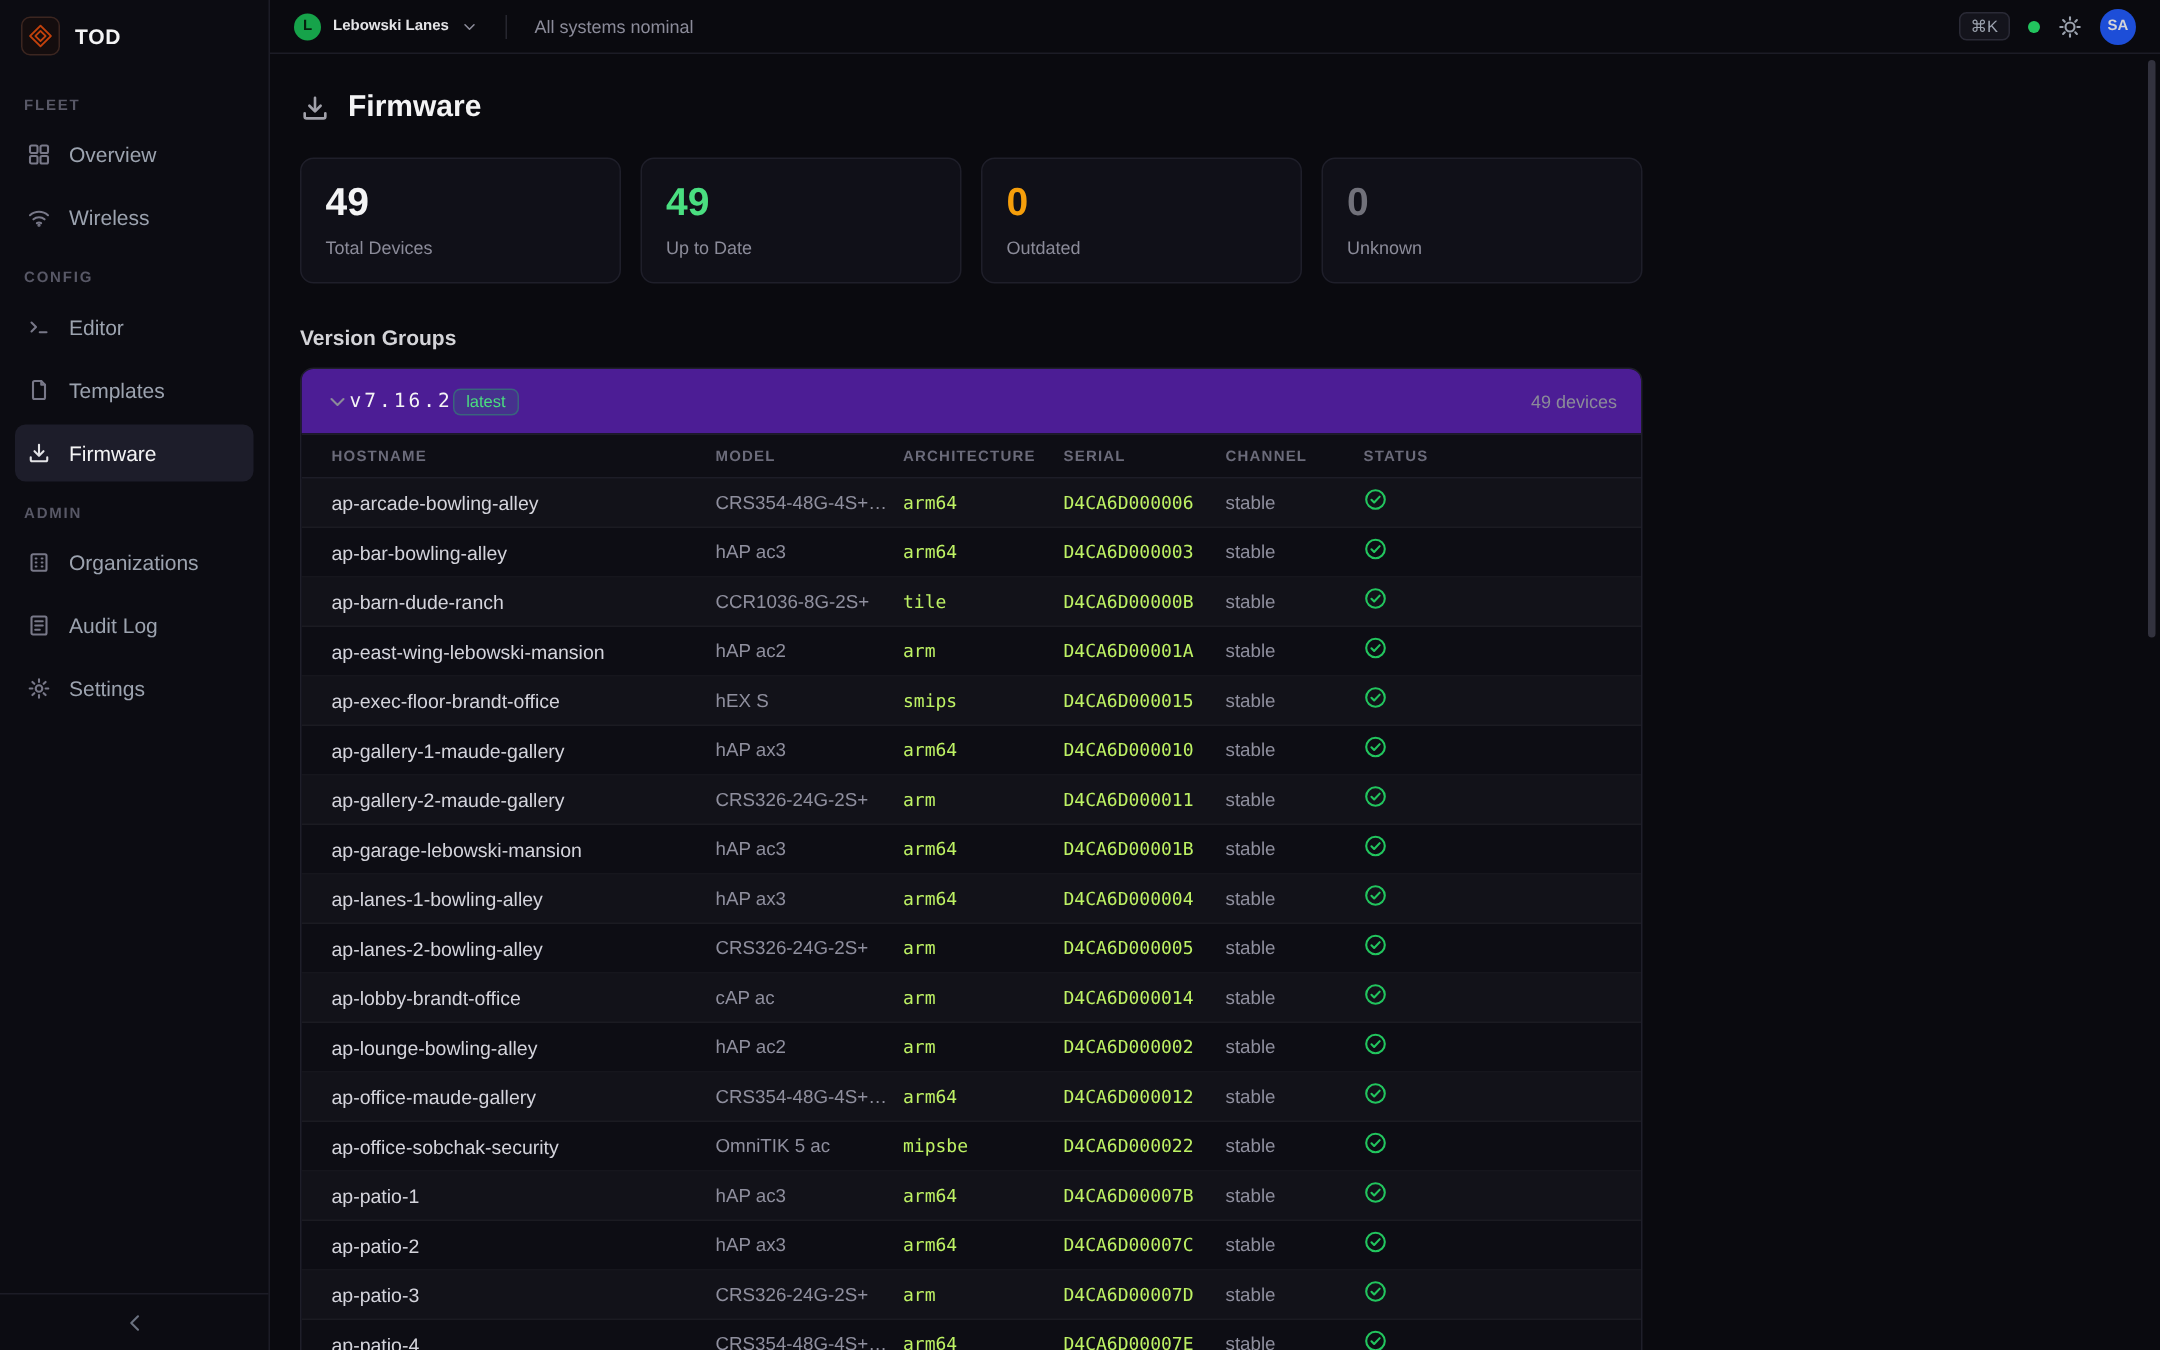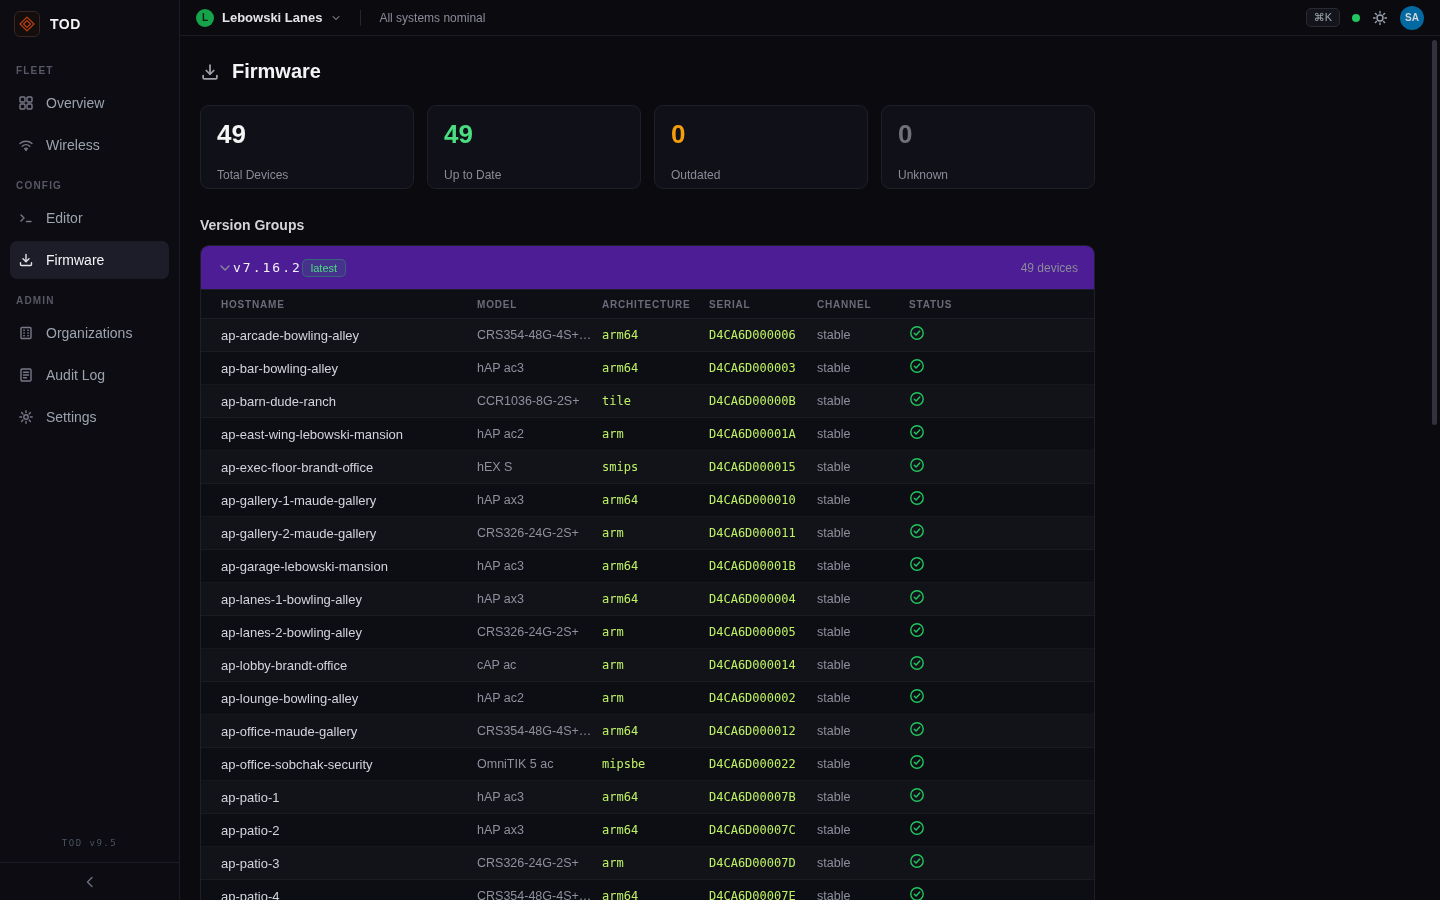--- a/index.html
+++ b/index.html
@@ -29,39 +29,39 @@
   .nav-item.active { background:#1d1d2a; color:#f4f4f5; }
   .nav-item.active .icon { color:#e4e4e7; }
   .sidebar-version { text-align:center; font-family:"DejaVu Sans Mono", monospace; font-size:9px; letter-spacing:1.5px; color:#4b5563; padding:10px 0 14px; }
   .collapse-row { border-top:1px solid #1c1c26; height:38px; display:flex; align-items:center; justify-content:center; color:#6b7280; cursor:pointer; }
 
   
   .main { flex:1; display:flex; flex-direction:column; position:relative; background:#0a0a0f; min-width:0; }
   .topbar { height:36px; min-height:36px; border-bottom:1px solid #1c1c26; display:flex; align-items:center; padding:0 16px; gap:12px; }
   .org { display:flex; align-items:center; gap:8px; cursor:pointer; }
   .org-avatar { width:18px; height:18px; border-radius:50%; background:#16a34a; color:#06200f; font-size:10px; font-weight:700; display:flex; align-items:center; justify-content:center; }
-  .org-name { font-size:13px; color:#e4e4e7; font-weight:600; }
+  .org-name { font-size:10px; color:#e4e4e7; font-weight:600; }
   .org .icon { color:#8b8b99; }
   .vdiv { width:1px; height:16px; background:#26262f; margin:0 6px; }
   .sys-status { font-size:12px; color:#8b8b99; }
   .spacer { flex:1; }
   .kbd { font-size:11px; color:#9ca3af; border:1px solid #2a2a36; background:#14141c; border-radius:5px; padding:2px 7px; cursor:pointer; }
   .status-dot { width:8px; height:8px; border-radius:50%; background:#22c55e; }
   .theme-toggle { color:#9ca3af; cursor:pointer; }
-  .user-avatar { width:24px; height:24px; border-radius:50%; background:#0369a1; color:#d4d4d8; font-size:10px; font-weight:600; display:flex; align-items:center; justify-content:center; cursor:pointer; }
+  .user-avatar { width:24px; height:24px; border-radius:50%; background:#1d4ed8; color:#d4d4d8; font-size:10px; font-weight:600; display:flex; align-items:center; justify-content:center; cursor:pointer; }
 
   .content { padding:16px 0 0 20px; }
   .page-title-row { display:flex; align-items:center; gap:12px; margin:8px 0 22px; }
   .page-title-row .icon { color:#a1a1aa; }
   h1 { font-size:20px; font-weight:700; color:#f4f4f5; }
 
   .stats-row { display:flex; gap:13px; width:895px; margin-bottom:28px; }
   .stat-card { flex:1; background:#101018; border:1px solid #1f1f2a; border-radius:9px; padding:14px 16px; height:84px; }
   .stat-value { font-size:26px; font-weight:700; line-height:1.1; }
-  .stat-label { font-size:12px; color:#8b8b99; margin-top:19px; }
+  .stat-label { font-size:12px; color:#8b8b99; margin-top:9px; }
 
   .section-title { font-size:14px; color:#d4d4d8; margin-bottom:12px; font-weight:700; }
 
   .group { width:895px; border:1px solid #1f1f2a; border-radius:9px; overflow:hidden; background:#0d0d14; }
   .group-header { height:43px; display:flex; align-items:center; padding:0 16px; background:#4c1d95; cursor:pointer; }
   .group-header .icon { color:#8b8b99; }
   .version { font-family:"DejaVu Sans Mono", monospace; font-size:13px; letter-spacing:2px; color:#f4f4f5; }
   .badge { background:rgba(34,197,94,.12); border:1px solid rgba(34,197,94,.35); color:#4ade80; font-size:11px; padding:2px 8px; border-radius:5px; }
   .devices { margin-left:auto; font-size:12px; color:#8b8b99; }
 
@@ -118,20 +118,29 @@
       <div class="nav-section-label">CONFIG</div>
       <div class="nav-item">
         <span class="icon">
           <svg viewBox="0 0 16 16" fill="none" stroke="currentColor" stroke-width="1.4" stroke-linecap="round" stroke-linejoin="round">
             <path d="M3 5l3 3-3 3"></path>
             <path d="M8.5 11.5H13"></path>
           </svg>
         </span>
         <span>Editor</span>
       </div>
+      <div class="nav-item">
+        <span class="icon">
+          <svg viewBox="0 0 16 16" fill="none" stroke="currentColor" stroke-width="1.4" stroke-linecap="round" stroke-linejoin="round">
+            <path d="M9.5 2H5a1 1 0 0 0-1 1v10a1 1 0 0 0 1 1h6a1 1 0 0 0 1-1V4.5L9.5 2z"></path>
+            <path d="M9.5 2v2.5H12"></path>
+          </svg>
+        </span>
+        <span>Templates</span>
+      </div>
       <div class="nav-item active">
         <span class="icon">
           <svg viewBox="0 0 16 16" fill="none" stroke="currentColor" stroke-width="1.4" stroke-linecap="round" stroke-linejoin="round">
             <path d="M8 2.5v7"></path>
             <path d="M5 6.8L8 9.8l3-3"></path>
             <path d="M2.5 10.8v1.7a1 1 0 0 0 1 1h9a1 1 0 0 0 1-1v-1.7"></path>
           </svg>
         </span>
         <span>Firmware</span>
       </div>
@@ -157,21 +166,20 @@
       <div class="nav-item">
         <span class="icon">
           <svg viewBox="0 0 16 16" fill="none" stroke="currentColor" stroke-width="1.4" stroke-linecap="round" stroke-linejoin="round">
             <circle cx="8" cy="8" r="2.2"></circle>
             <path d="M8 1.8v1.8M8 12.4v1.8M1.8 8h1.8M12.4 8h1.8M3.6 3.6l1.3 1.3M11.1 11.1l1.3 1.3M12.4 3.6l-1.3 1.3M4.9 11.1l-1.3 1.3"></path>
           </svg>
         </span>
         <span>Settings</span>
       </div>
     </nav>
-  <div class="sidebar-version">TOD v9.5</div>
   <div class="collapse-row">
     <span class="icon">
         <svg viewBox="0 0 16 16" fill="none" stroke="currentColor" stroke-width="1.4" stroke-linecap="round" stroke-linejoin="round">
           <path d="M10 3.5L5.5 8l4.5 4.5"></path>
         </svg>
       </span>
   </div>
 </aside>
 
 <div class="main">

